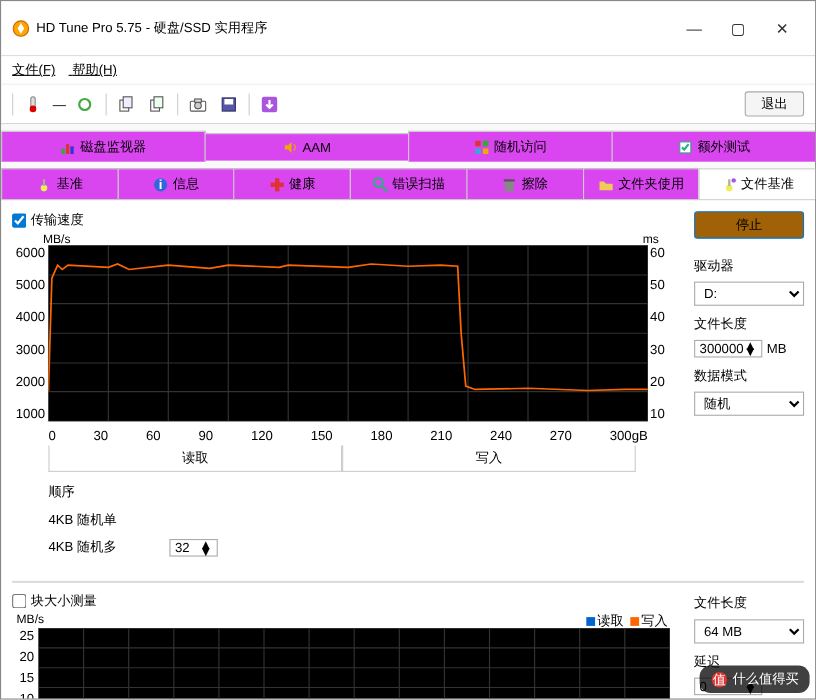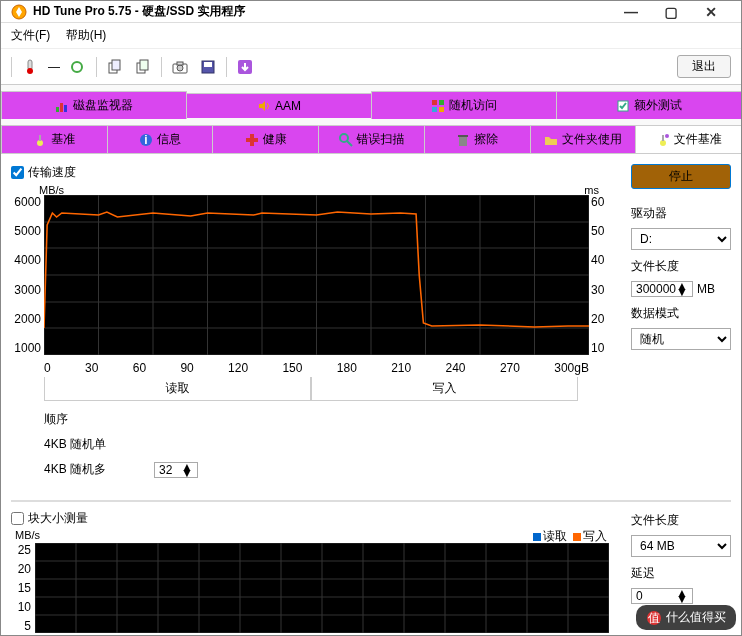--- a/index.html
+++ b/index.html
@@ -1,21 +1,21 @@
 <!DOCTYPE html>
 <html><head>
 <meta charset="utf-8">
 <style>
 * { box-sizing: border-box; margin: 0; padding: 0; font-family: "Microsoft YaHei", "Segoe UI", sans-serif; font-size: 12px; }
 body { background: #fff; width: 742px; height: 636px; overflow: hidden; border: 1px solid #888; }
-.titlebar { display: flex; align-items: center; padding: 2px 10px; border-bottom: 1px solid #ddd; font-weight: bold; }
+.titlebar { display: flex; align-items: center; padding: 16px 10px; border-bottom: 1px solid #ddd; }
 .titlebar .icon { width: 16px; height: 16px; margin-right: 6px; }
 .titlebar .title { flex: 1; font-size: 12px; }
 .titlebar .wbtn { width: 40px; text-align: center; font-size: 14px; color: #333; }
-.menubar { padding: 4px 10px; border-bottom: 1px solid #eee; }
+.menubar { padding: 4px 10px; border-bottom: 1px solid #eee; text-decoration: underline; }
 .menubar span { margin-right: 12px; }
 .toolbar { display: flex; align-items: center; padding: 6px 10px; gap: 8px; border-bottom: 1px solid #ccc; }
 .toolbar select { flex: 0 0 300px; height: 22px; font-family: "Courier New", monospace; font-size: 12px; padding: 1px 4px; }
 .toolbar .tbicon { width: 20px; height: 20px; display: inline-flex; align-items: center; justify-content: center; border: 1px solid transparent; }
 .toolbar .sep { width: 1px; height: 20px; background: #ccc; }
 .exitbtn { padding: 2px 14px; border: 1px solid #aaa; background: #f5f5f5; border-radius: 3px; margin-left: auto; }
 .tabrow { display: flex; background: #f9f9f9; padding-top: 6px; align-items: center; }
 .tabrow .tab { flex: 1; display: flex; align-items: center; justify-content: center; gap: 4px; padding: 5px 4px; border: 1px solid #ccc; border-bottom: none; background: #d946ef; font-size: 12px; margin-right: -1px; }
 .tabrow .tab.active { background: #fff; position: relative; z-index: 2; }
 .tabrow .tab .ticon { width: 14px; height: 14px; }

